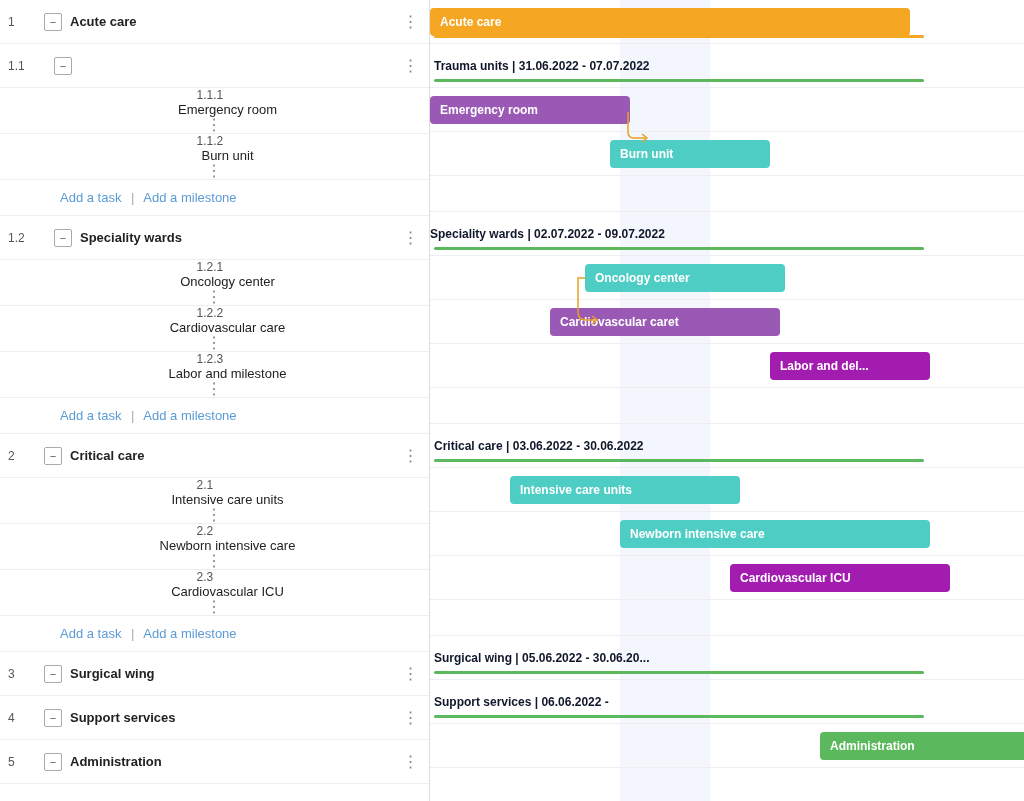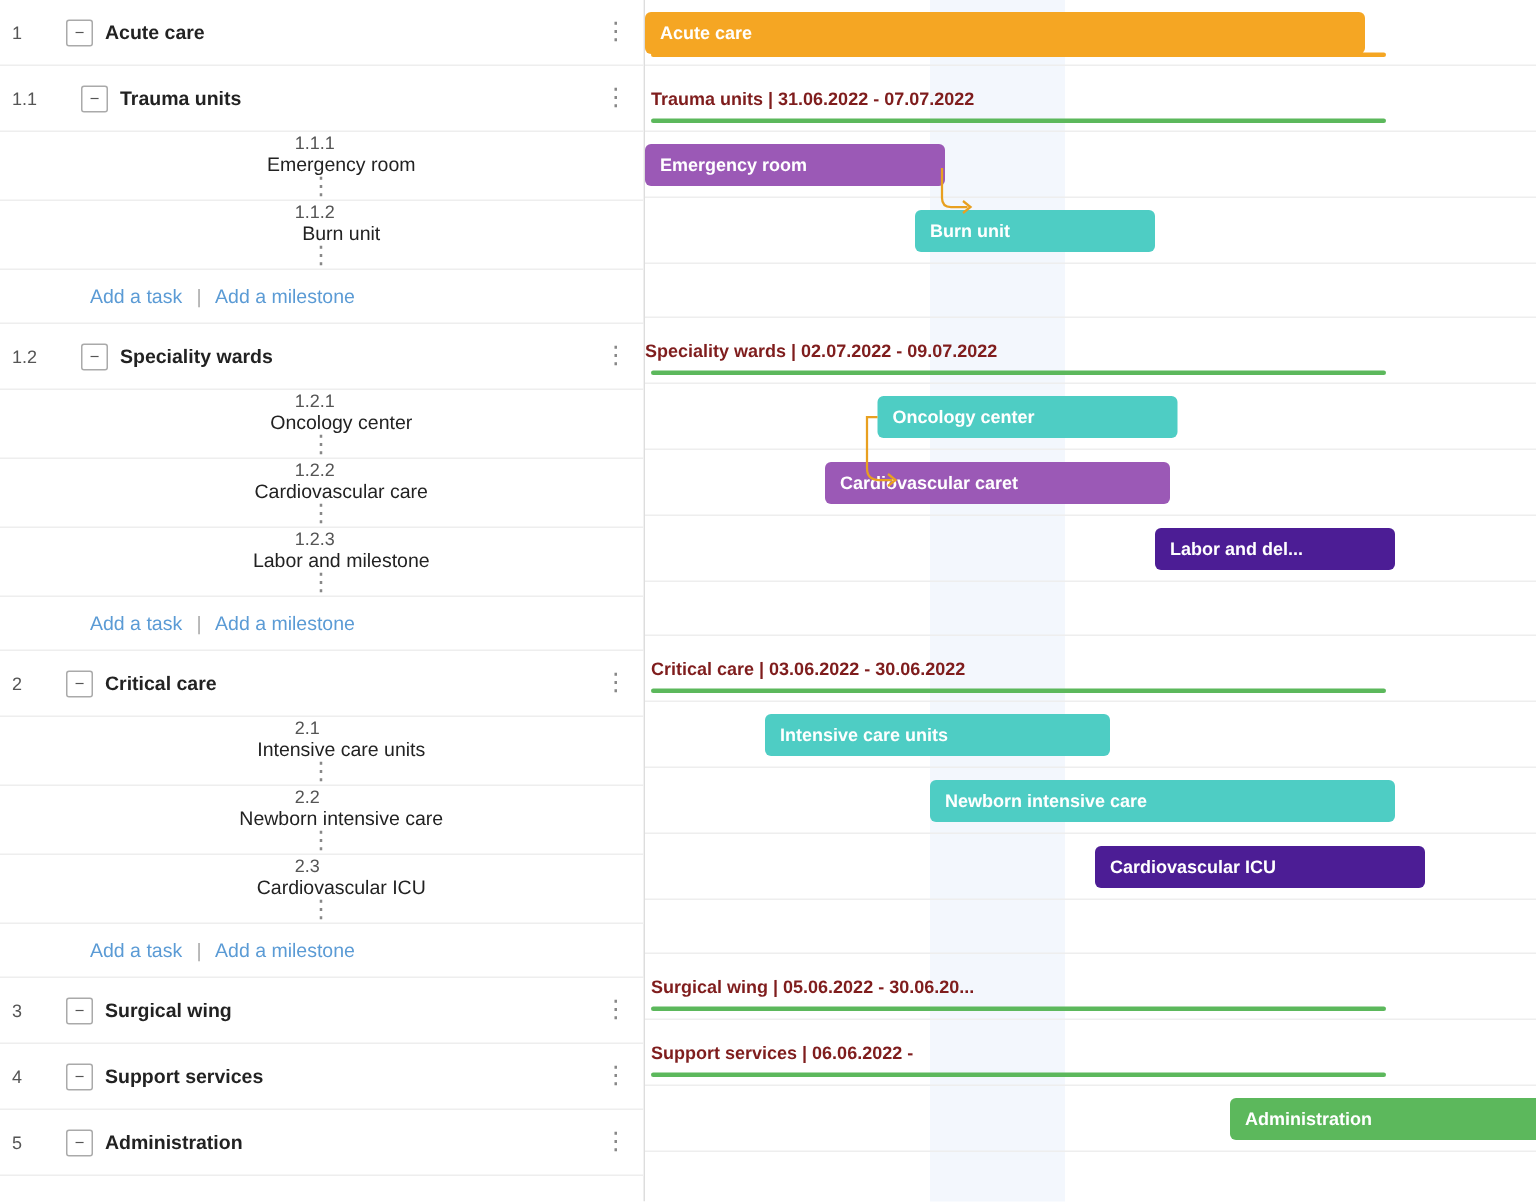--- a/index.html
+++ b/index.html
@@ -128,35 +128,35 @@
       font-size: 12px;
       font-weight: 600;
       color: #fff;
       white-space: nowrap;
       overflow: hidden;
     }
     .gantt-label-outside {
       position: absolute;
       font-size: 12px;
       font-weight: 600;
-      color: #7f1d1d;
+      color: #0f172a;
       white-space: nowrap;
     }
     .gantt-underline {
       position: absolute;
       height: 3px;
       border-radius: 2px;
       bottom: 4px;
     }
     
     .color-orange { background: #f5a623; }
     .color-green { background: #5cb85c; }
     .color-teal { background: #4ecdc4; }
     .color-purple { background: #9b59b6; }
-    .color-light-orange { background: #4c1d95; }
+    .color-light-orange { background: #a21caf; }
 
     
     .col-shade {
       position: absolute;
       top: 0;
       bottom: 0;
       background: #e8f0fb;
       opacity: 0.5;
     }
   </style>
@@ -172,21 +172,20 @@
         <div class="collapse-btn">−</div>
         <span class="row-label bold">Acute care</span>
       </div>
       <div class="dots-menu">⋮</div>
     </div>
     <div class="row group-row">
       <div class="row-num">1.1</div>
       <div style="width: 10px; min-width: 10px;"></div>
       <div style="display: flex; align-items: center; flex: 1 1 0%;">
         <div class="collapse-btn">−</div>
-        <span class="row-label bold">Trauma units</span>
       </div>
       <div class="dots-menu">⋮</div>
     </div>
     <div class="row sub-row">
       <div class="row-num">1.1.1</div>
       <div style="width: 24px; min-width: 24px;"></div>
       <div style="display: flex; align-items: center; flex: 1 1 0%;">
         <div style="width: 26px; min-width: 26px;"></div>
         <span class="row-label">Emergency room</span>
       </div>

